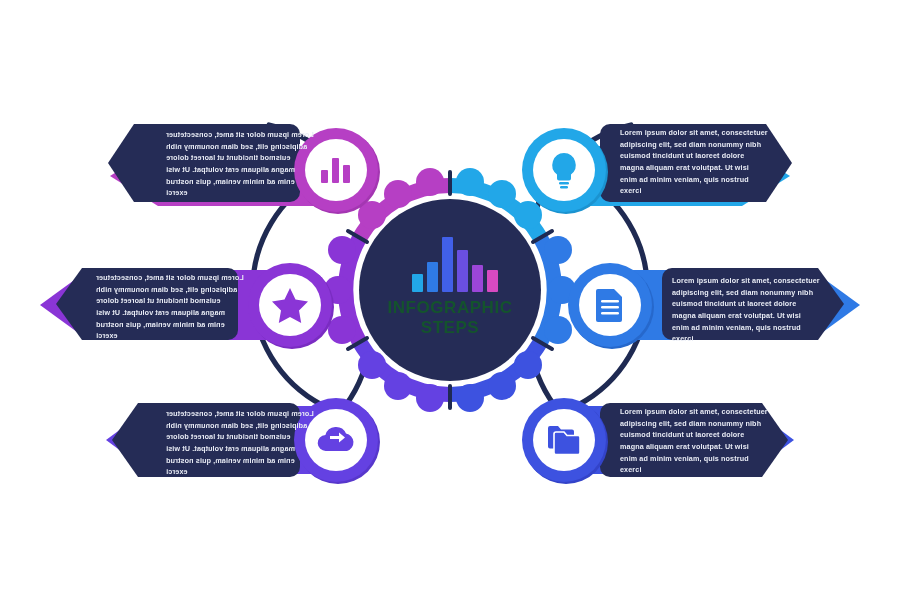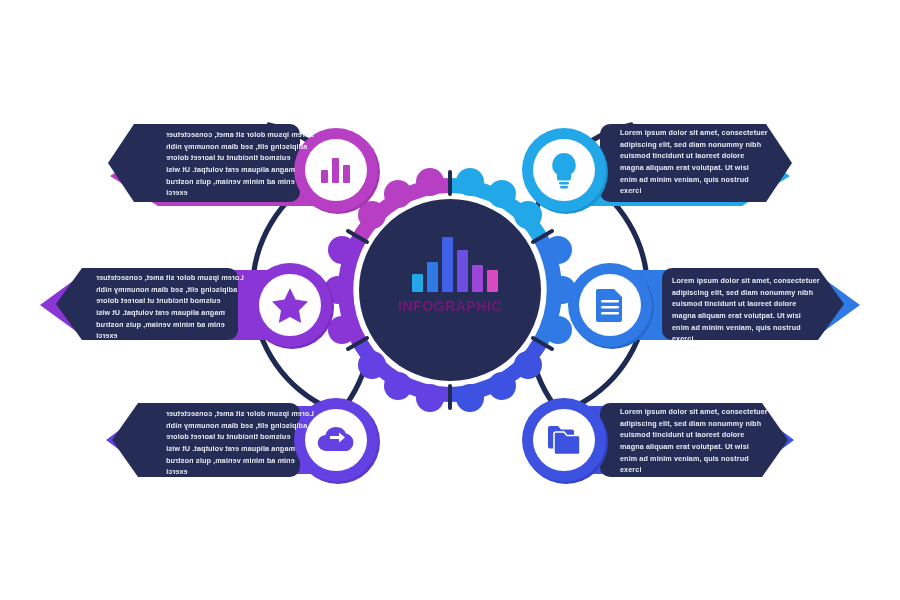--- a/index.html
+++ b/index.html
@@ -31,22 +31,22 @@
   .pt-l1{ left:166px; top:129px; }
   .pt-l2{ left:96px;  top:272px; }
   .pt-l3{ left:166px; top:408px; }
 
   
   #hub{
     position:absolute;left:362px;top:202px;width:176px;height:176px;
   }
   #hub-title{
     position:absolute;left:0;top:96px;width:176px;
-    text-align:center;color:#701a75;
-    font-weight:800;font-size:14px;line-height:1.16;
+    text-align:center;color:#14532d;
+    font-weight:800;font-size:17px;line-height:1.16;
     letter-spacing:.55px;
   }
   .hub-line2{display:block;}
 </style>
 </head>
 <body>
 
 <div id="stage">
 
   <svg id="bg-svg" viewBox="0 0 900 600">
@@ -226,20 +226,21 @@
         <path d="M 556,432 l 8,0 l 3,3.5 l 11,0 a 2,2 0 0 1 2,2 l 0,15
                  a 2,2 0 0 1 -2,2 l -22,0 a 2,2 0 0 1 -2,-2 l 0,-18.5
                  a 2,2 0 0 1 2,-2 Z" stroke="#ffffff" stroke-width="1.6"></path>
       </g>
     </g>
   </svg>
 
   <div id="hub">
     <div id="hub-title">
       <span>INFOGRAPHIC</span>
+      <span class="hub-line2">STEPS</span>
     </div>
   </div>
 
   <div class="panel-text right pt-r1">Lorem ipsum dolor sit amet, consectetuer adipiscing elit, sed diam nonummy nibh euismod tincidunt ut laoreet dolore magna aliquam erat volutpat. Ut wisi enim ad minim veniam, quis nostrud exerci</div>
   <div class="panel-text right pt-r2">Lorem ipsum dolor sit amet, consectetuer adipiscing elit, sed diam nonummy nibh euismod tincidunt ut laoreet dolore magna aliquam erat volutpat. Ut wisi enim ad minim veniam, quis nostrud exerci</div>
   <div class="panel-text right pt-r3">Lorem ipsum dolor sit amet, consectetuer adipiscing elit, sed diam nonummy nibh euismod tincidunt ut laoreet dolore magna aliquam erat volutpat. Ut wisi enim ad minim veniam, quis nostrud exerci</div>
 
   <div class="panel-text left pt-l1">Lorem ipsum dolor sit amet, consectetuer adipiscing elit, sed diam nonummy nibh euismod tincidunt ut laoreet dolore magna aliquam erat volutpat. Ut wisi enim ad minim veniam, quis nostrud exerci</div>
   <div class="panel-text left pt-l2">Lorem ipsum dolor sit amet, consectetuer adipiscing elit, sed diam nonummy nibh euismod tincidunt ut laoreet dolore magna aliquam erat volutpat. Ut wisi enim ad minim veniam, quis nostrud exerci</div>
   <div class="panel-text left pt-l3">Lorem ipsum dolor sit amet, consectetuer adipiscing elit, sed diam nonummy nibh euismod tincidunt ut laoreet dolore magna aliquam erat volutpat. Ut wisi enim ad minim veniam, quis nostrud exerci</div>

